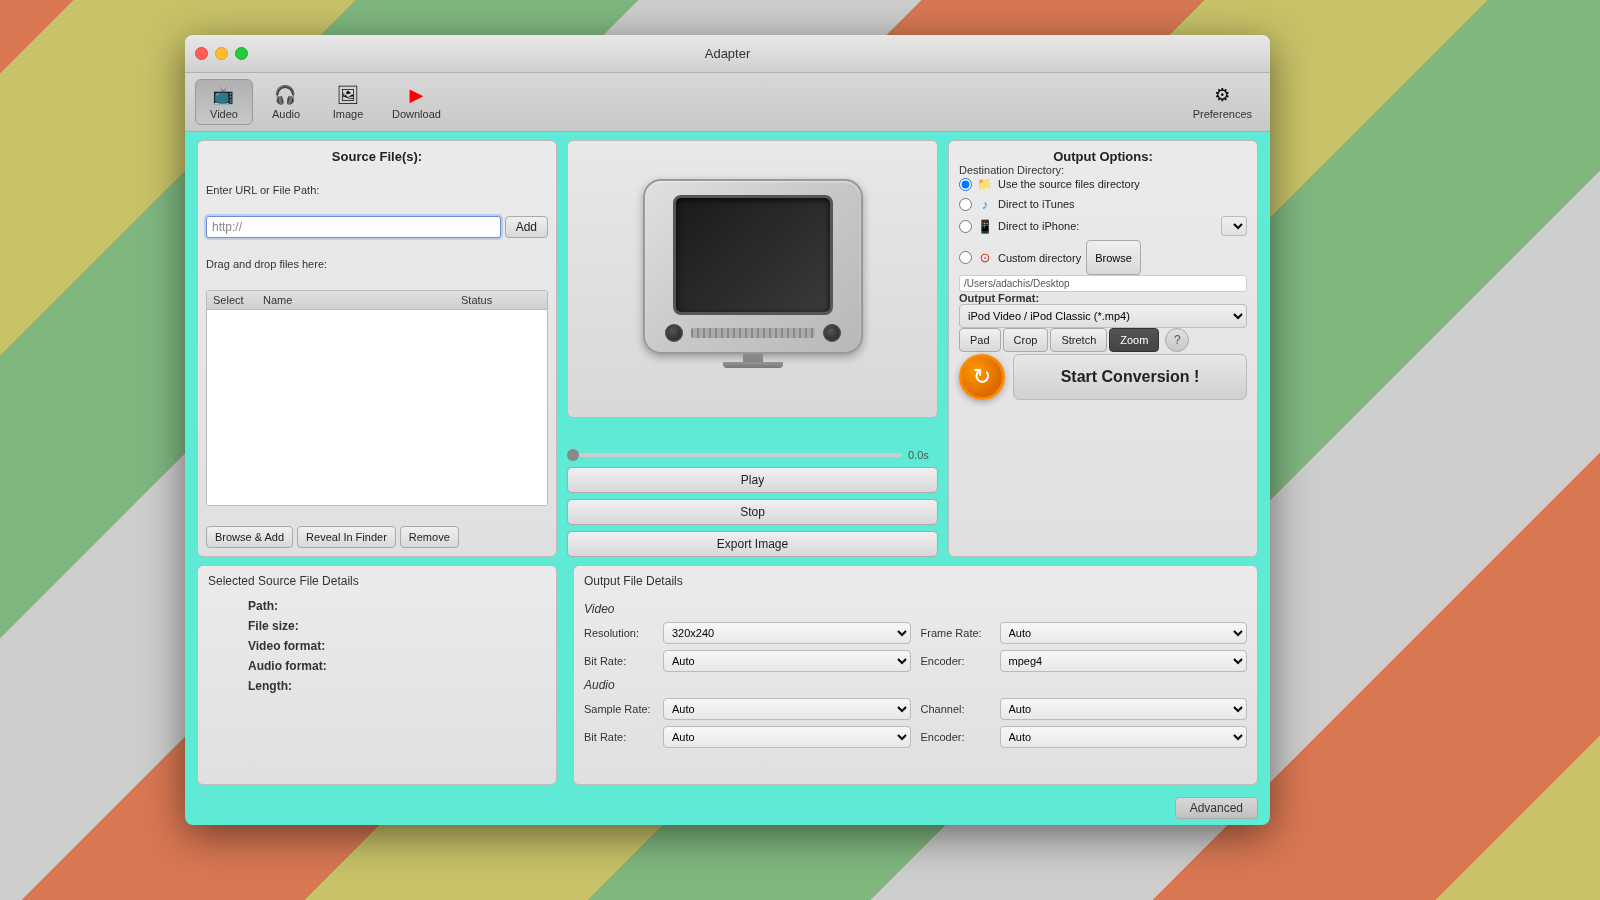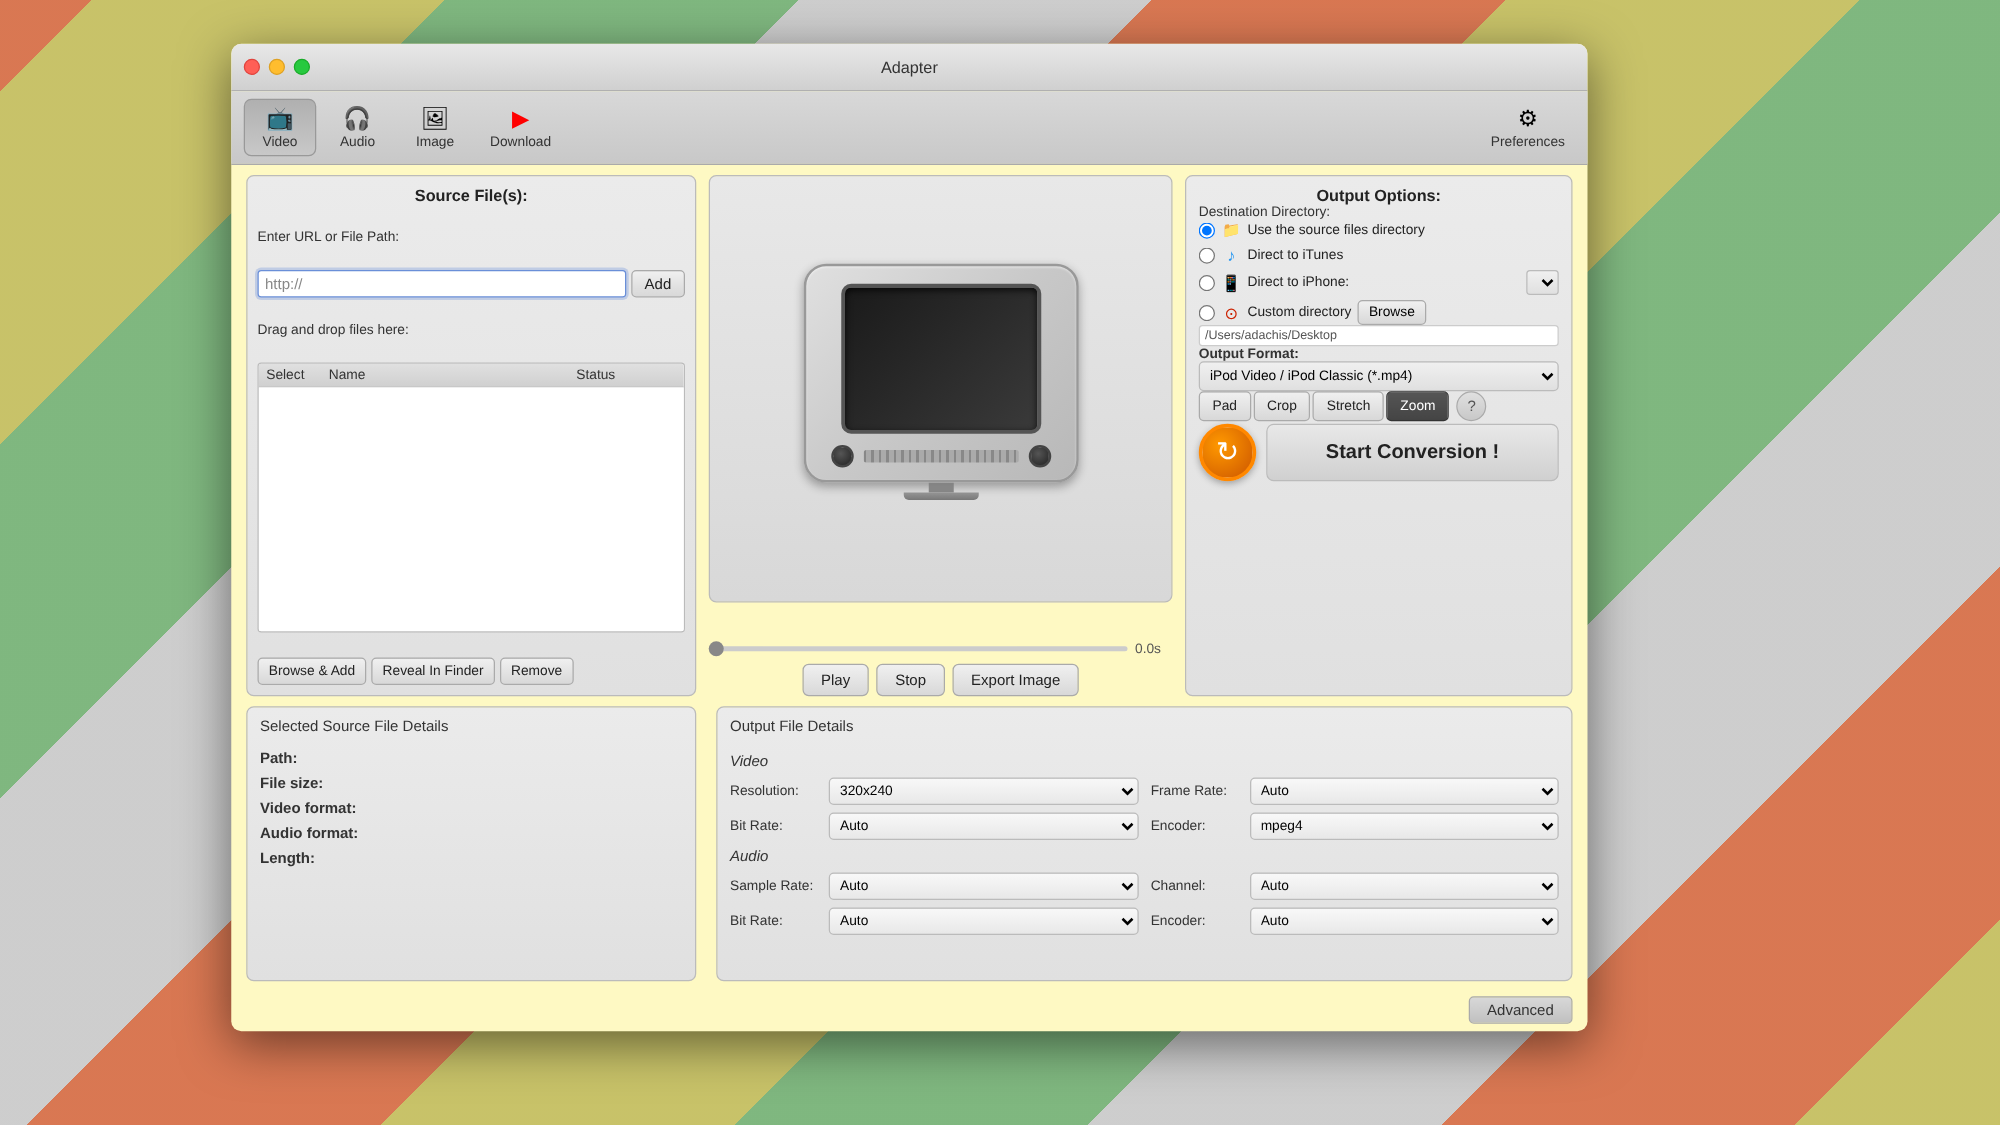--- a/index.html
+++ b/index.html
@@ -39,21 +39,21 @@
       opacity: 0.7;
     }
 
     
     .window {
       position: absolute;
       top: 35px;
       left: 185px;
       width: 1085px;
       height: 790px;
-      background: #fef9c3;
+      background: #5eead4;
       border-radius: 8px;
       box-shadow: 0 10px 40px rgba(0,0,0,0.5);
       z-index: 10;
       display: flex;
       flex-direction: column;
     }
 
     
     .titlebar {
       height: 38px;
@@ -355,20 +355,21 @@
       color: #555;
       min-width: 30px;
     }
 
     
     .media-btns {
       display: flex;
       gap: 6px;
       width: 100%;
       justify-content: center;
+      flex-direction: column;
     }
     .media-btn {
       height: 26px;
       padding: 0 14px;
       background: linear-gradient(to bottom, #f0f0f0, #d8d8d8);
       border: 1px solid #aaa;
       border-radius: 5px;
       font-size: 12px;
       cursor: pointer;
       color: #222;
@@ -423,21 +424,21 @@
     .custom-dir-path {
       font-size: 10px;
       color: #555;
       padding-left: 4px;
       background: white;
       border: 1px solid #ccc;
       border-radius: 3px;
       padding: 2px 4px;
     }
     .browse-btn {
-      height: 20px;
+      height: 35px;
       padding: 0 8px;
       background: linear-gradient(to bottom, #f0f0f0, #d8d8d8);
       border: 1px solid #aaa;
       border-radius: 4px;
       font-size: 11px;
       cursor: pointer;
     }
     .format-label {
       font-size: 11px;
       color: #333;
@@ -544,20 +545,21 @@
     }
     .detail-section-title {
       font-size: 12px;
       color: #333;
       margin-bottom: 8px;
     }
     .detail-row {
       display: flex;
       padding: 3px 0;
       font-size: 12px;
+      margin-left: 40px;
     }
     .detail-label {
       font-weight: bold;
       color: #333;
       width: 110px;
       flex-shrink: 0;
     }
     .detail-value {
       color: #555;
     }

